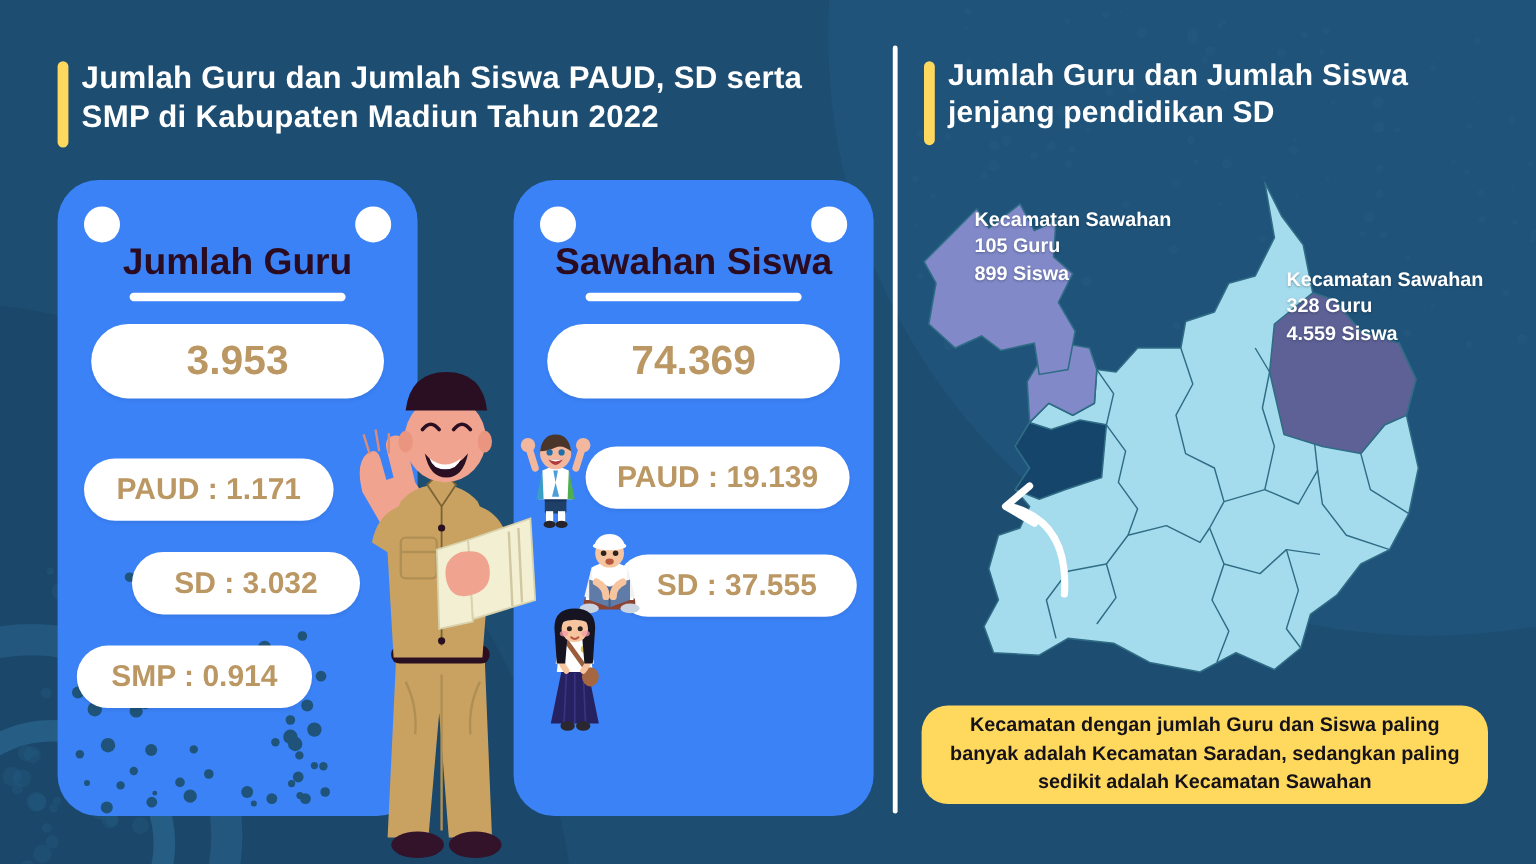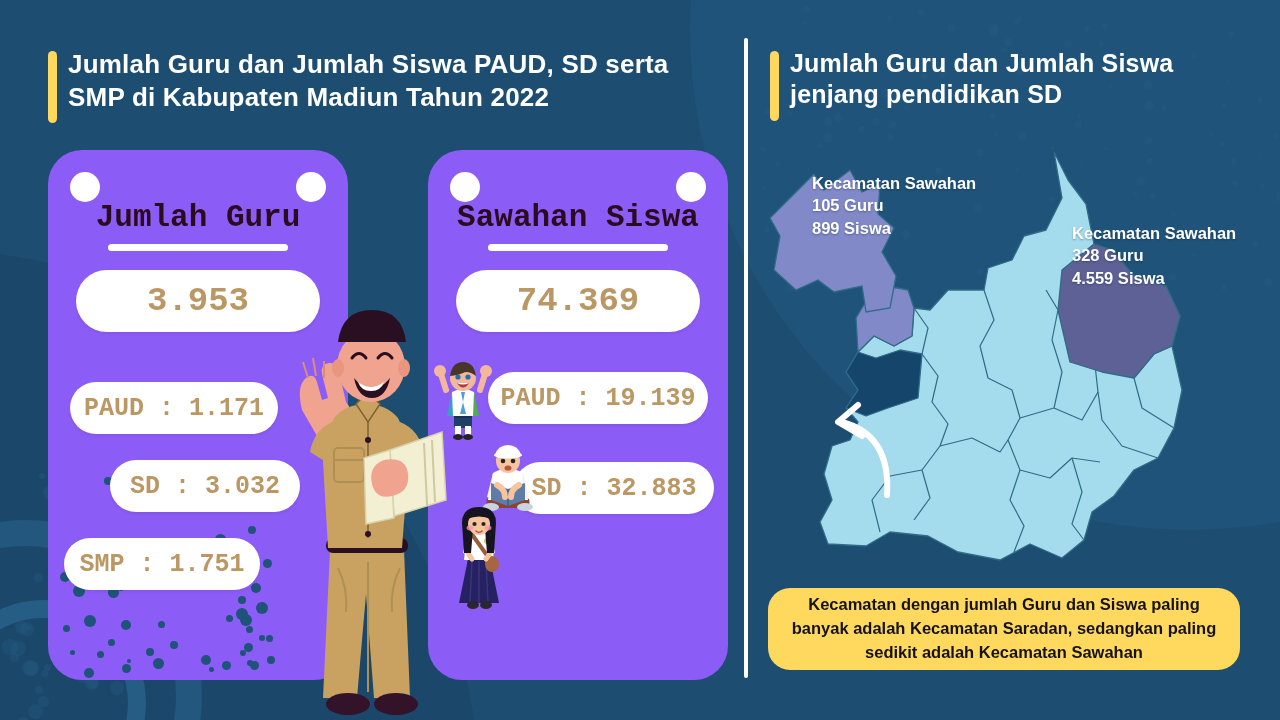--- a/index.html
+++ b/index.html
@@ -40,21 +40,21 @@
   #title-right{left:790px;top:48px;width:430px;font-size:25px;}
   #title-right .bar{height:70px;}
 
   .divider{
     position:absolute;left:744px;top:38px;width:4px;height:640px;
     background:#ffffff;border-radius:3px;
   }
 
   
   .card{
-    position:absolute;background:#8b5cf6;border-radius:34px;overflow:hidden;font-family:Liberation Mono, monospace;
+    position:absolute;background:#3b82f6;border-radius:34px;overflow:hidden;
   }
   .card .punch{
     position:absolute;width:30px;height:30px;border-radius:50%;background:#ffffff;top:22px;
   }
   .card .punch.l{left:22px;}
   .card .punch.r{right:22px;}
   .card-title{
     position:absolute;left:0;right:0;top:50px;text-align:center;
     font-size:31px;font-weight:bold;color:#2b0b20;
   }
@@ -360,31 +360,31 @@
         <i style="left:28px;top:141px;width:12px;height:12px"></i>
         <i style="left:191px;top:186px;width:6px;height:6px"></i>
       </div>
     <div class="punch l"></div>
     <div class="punch r"></div>
     <div class="card-title">Jumlah Guru</div>
     <div class="card-rule"></div>
     <div class="pill big" style="left:28px;top:120px;width:244px;height:62px;">3.953</div>
     <div class="pill sub" style="left:22px;top:232px;width:208px;height:52px;">PAUD : 1.171</div>
     <div class="pill sub" style="left:62px;top:310px;width:190px;height:52px;">SD : 3.032</div>
-    <div class="pill sub" style="left:16px;top:388px;width:196px;height:52px;">SMP : 1.751</div>
+    <div class="pill sub" style="left:16px;top:388px;width:196px;height:52px;">SMP : 0.914</div>
   </div>
 
   <div class="card" id="card-siswa">
     <div class="punch l"></div>
     <div class="punch r"></div>
     <div class="card-title">Sawahan Siswa</div>
     <div class="card-rule"></div>
     <div class="pill big" style="left:28px;top:120px;width:244px;height:62px;">74.369</div>
     <div class="pill sub" style="left:60px;top:222px;width:220px;height:52px;">PAUD : 19.139</div>
-    <div class="pill sub" style="left:86px;top:312px;width:200px;height:52px;">SD : 32.883</div>
+    <div class="pill sub" style="left:86px;top:312px;width:200px;height:52px;">SD : 37.555</div>
   </div>
 
   <div class="illus" style="left:272px;top:300px;width:190px;height:420px;">
     <svg viewBox="0 0 190 420" width="190" height="420">
 
       <path d="M30 110 q-6 -24 4 -32 q8 -6 11 4 l5 18 l6 -2 l-6 -24 q-2 -10 7 -11 q8 -1 10 9 l7 30 q14 18 4 36 l-26 10 z" fill="#f0a48f"></path>
       <path d="M36 78 l-5 -16 M44 76 l-3 -18 M52 78 l0 -17" stroke="#d98d79" stroke-width="2" fill="none"></path>
 
       <path d="M58 250 h74 l6 148 h-36 l-8 -104 l-9 104 h-34 z" fill="#c9a262"></path>
       <path d="M96 262 v130" stroke="#b08f54" stroke-width="2" fill="none"></path>

